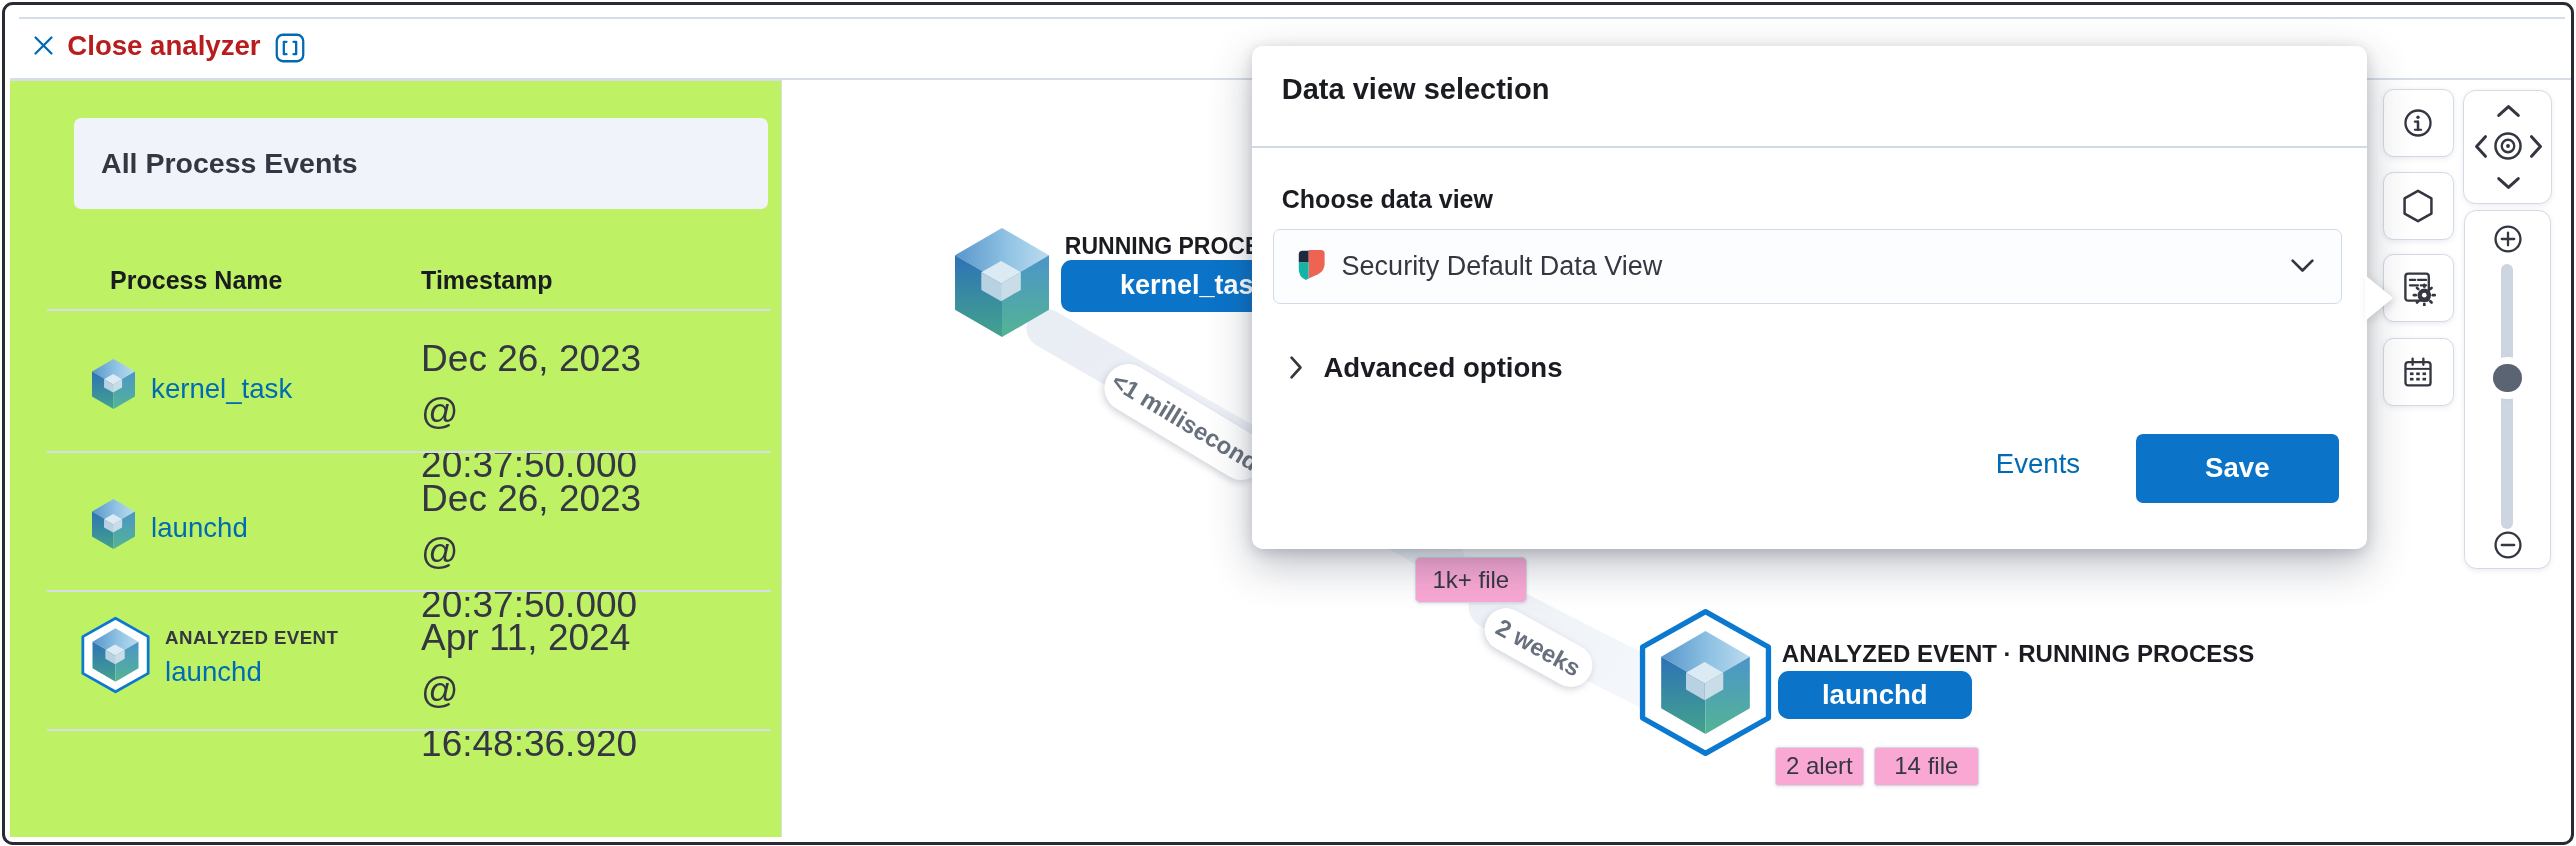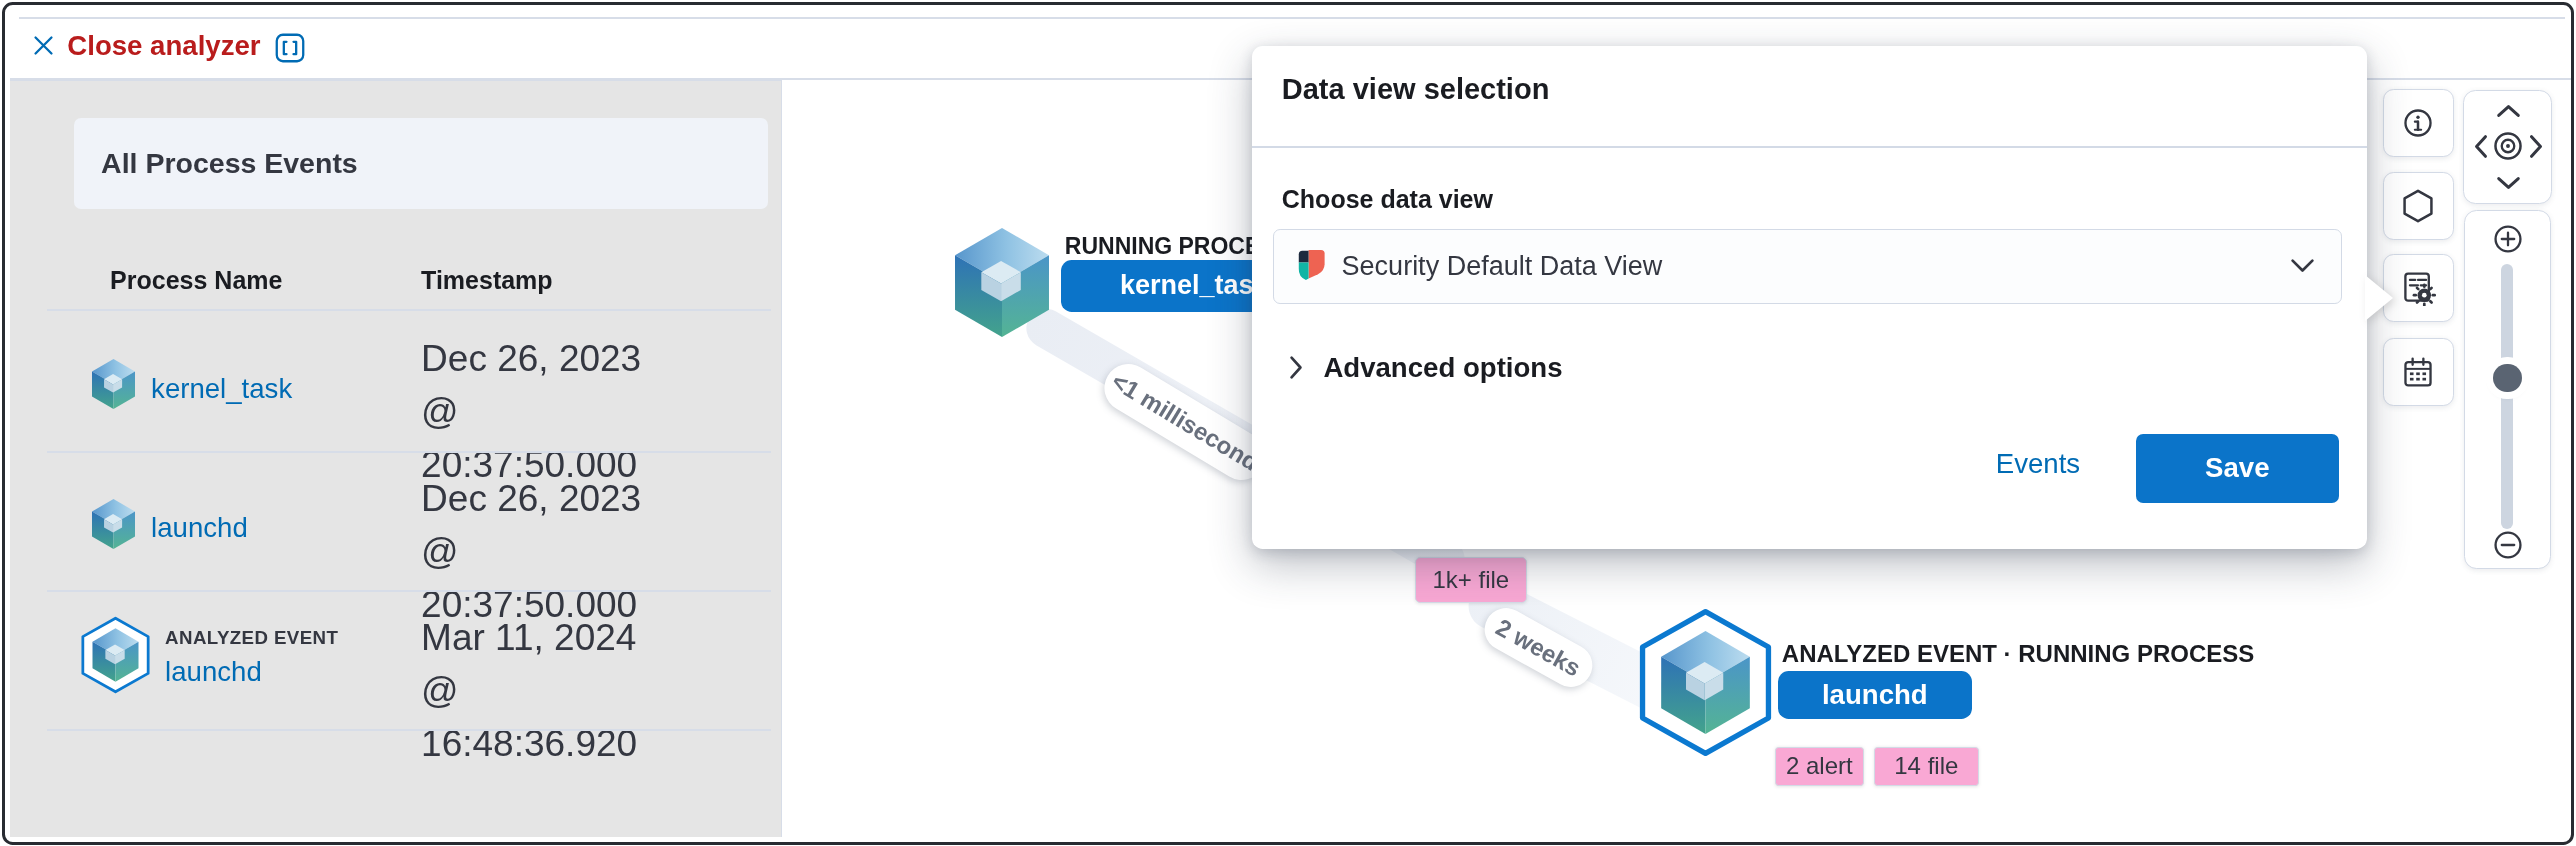--- a/index.html
+++ b/index.html
@@ -9,21 +9,21 @@
   .frame { position:absolute; inset:1.8px; border:3.6px solid #282b31; border-radius:10.7px; overflow:hidden; background:#fff; z-index:0; }
 
   .hairline { position:absolute; height:1.8px; background:#d7dde8; }
 
   
   .close-btn { position:absolute; left:27px; top:25px; display:flex; align-items:center; gap:12.5px;
                color:#b91c1c; font-size:27.6px; font-weight:700; cursor:pointer; z-index:2; }
   .expand-btn { position:absolute; left:270px; top:28.5px; width:30px; height:30px; cursor:pointer; z-index:2; }
 
   
-  .panel { position:absolute; left:5.3px; top:75px; width:772px; bottom:5.3px; background:#e5e5e5; border-top:1.8px solid #d7dde8; border-right:1.8px solid #d7dde8; z-index:1; }
+  .panel { position:absolute; left:5.3px; top:75px; width:772px; bottom:5.3px; background:#bef264; border-top:1.8px solid #d7dde8; border-right:1.8px solid #d7dde8; z-index:1; }
   .panel-box { position:absolute; left:64px; top:37px; width:694px; height:91px; background:#f0f3f9; border-radius:7.1px;
                display:flex; align-items:center; padding-left:27px; }
   .panel-box-title { font-size:28.5px; font-weight:600; color:#343741; }
   .th { position:absolute; font-size:25px; font-weight:700; color:#1a1c21; }
   .row-link { color:#006bb4; font-size:27.6px; font-weight:500; cursor:pointer; }
   .ts { position:absolute; left:411px; width:242px; font-size:37px; line-height:53px; color:#343741; }
   .row-tag { font-size:18.7px; font-weight:700; letter-spacing:0.4px; color:#343741; }
 
   
   .graph { position:absolute; left:777px; top:75px; right:5.3px; bottom:5.3px; overflow:hidden; z-index:1; }
@@ -153,21 +153,21 @@
         <div class="ts" style="top:391px;">Dec 26, 2023 @ 20:37:50.000</div>
       </div>
       <div class="hairline" style="left:37px; top:509px; width:724px;"></div>
 
       <div>
         <svg class="icon" style="position:absolute; left:71px; top:535px;" width="69" height="78" viewBox="0 0 150 168">
             <use href="#hexCubeSym"></use>
           </svg>
         <span class="row-tag" style="position:absolute; left:155px; top:546px;">ANALYZED EVENT</span>
         <span class="row-link" style="position:absolute; left:155px; top:575px;">launchd</span>
-        <div class="ts" style="top:530px;">Mar 11, 2024 @ 16:48:36.920</div>
+        <div class="ts" style="top:530px;">Apr 11, 2024 @ 16:48:36.920</div>
       </div>
       <div class="hairline" style="left:37px; top:648px; width:724px;"></div>
     </div>
 
     <div class="graph">
 
       <div class="edge edge1"></div>
       <div class="edge edge2"></div>
       <div class="edge-label one">
         <span>&lt;1 millisecond</span>

